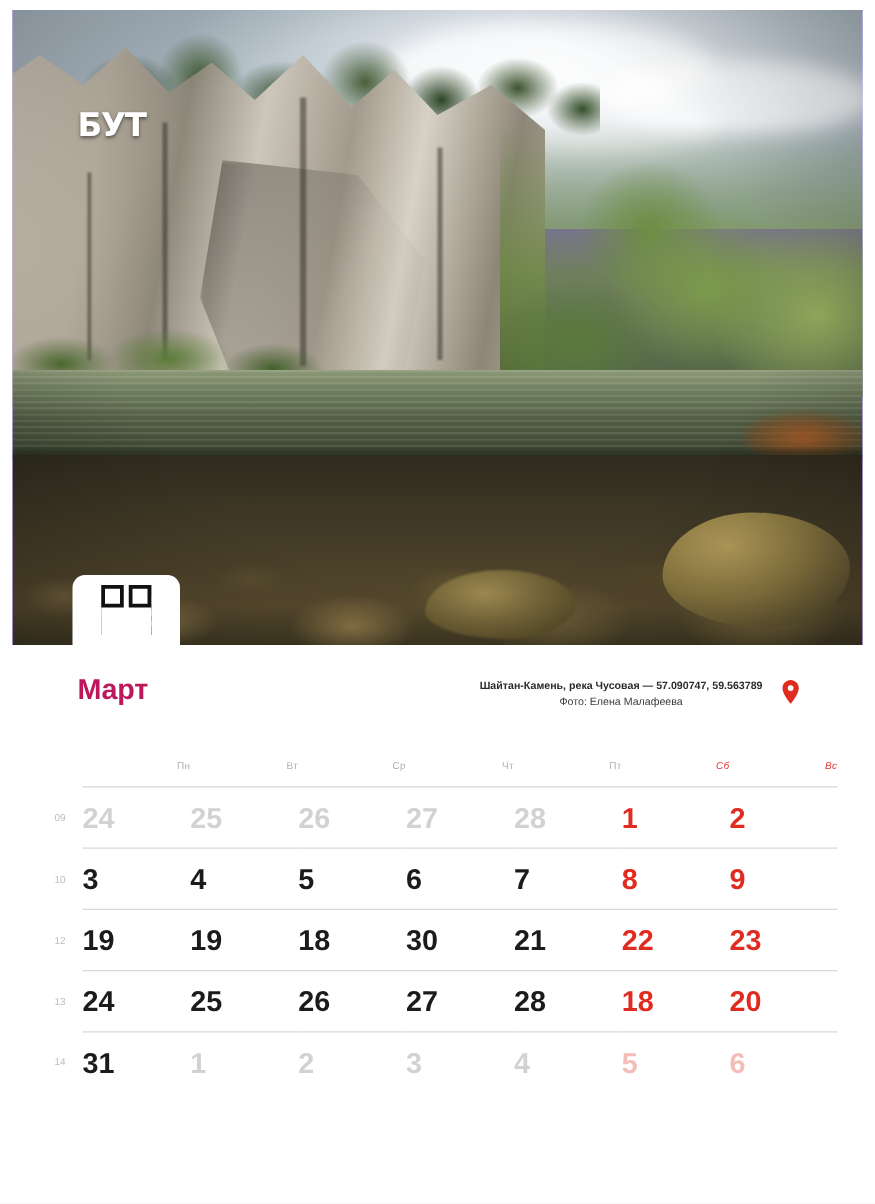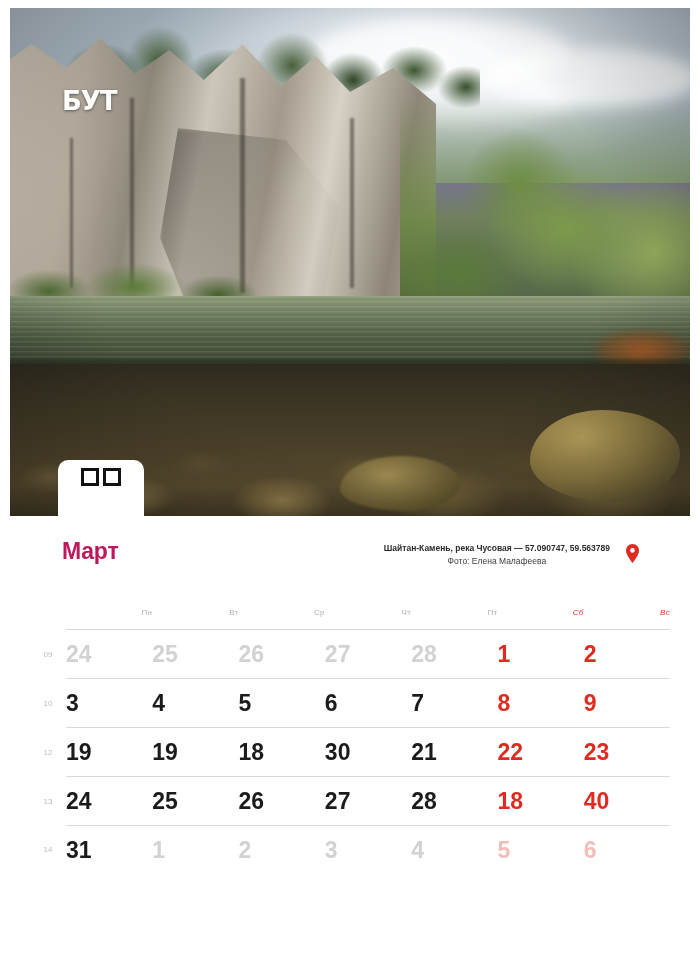--- a/index.html
+++ b/index.html
@@ -406,21 +406,21 @@
           <td class="sun">23</td>
         </tr>
         <tr>
           <td class="wk">13</td>
           <td>24</td>
           <td>25</td>
           <td>26</td>
           <td>27</td>
           <td>28</td>
           <td class="sat">18</td>
-          <td class="sun">40</td>
+          <td class="sun">20</td>
         </tr>
         <tr class="last">
           <td class="wk">14</td>
           <td>31</td>
           <td class="out">1</td>
           <td class="out">2</td>
           <td class="out">3</td>
           <td class="out">4</td>
           <td class="out sat">5</td>
           <td class="out sun">6</td>

